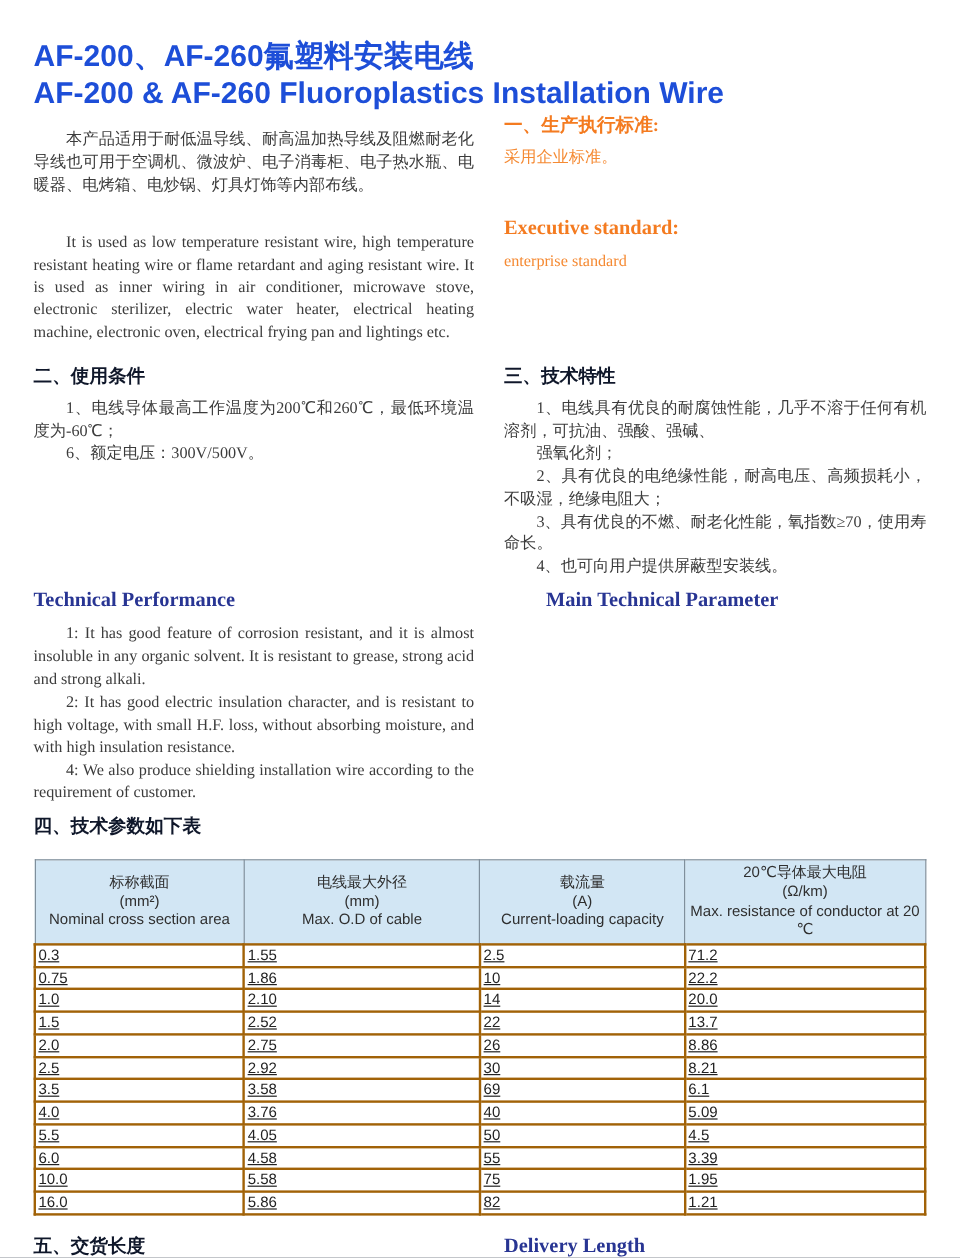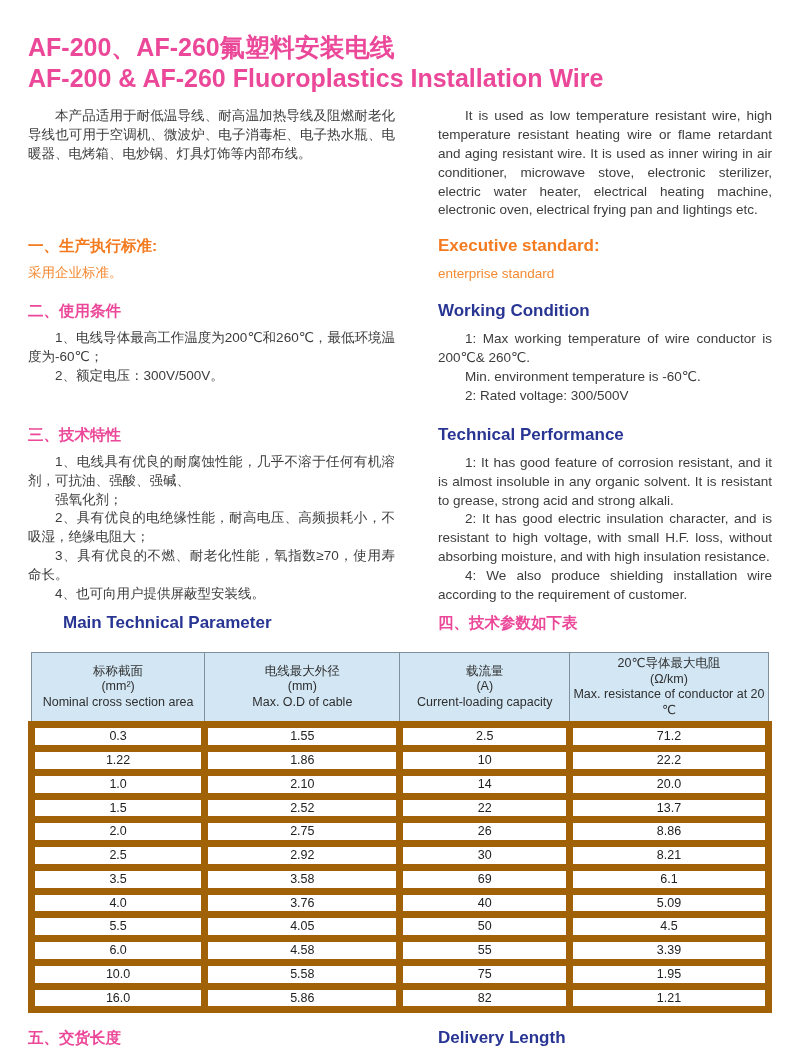--- a/index.html
+++ b/index.html
@@ -1,91 +1,83 @@
 <!DOCTYPE html>
 <html><head>
 <meta charset="utf-8">
 <style>
   html,body { margin:0; padding:0; background:#9aa0a6; }
   .page {
     width: 800px; height: 1048px; background:#ffffff; margin:0 auto;
     box-sizing: border-box; padding: 32px 28px 0 28px; overflow:hidden;
     font-family: "Liberation Sans", "DejaVu Sans", sans-serif; color:#333;
   }
-  .title { color:#ec4899; font-weight:bold; font-size:25px; line-height:1.24; margin:0; letter-spacing:0; }
-  .cols { display:grid; grid-template-columns: 367px 1fr; column-gap:43px; }
+  .title { color:#1d4ed8; font-weight:bold; font-size:25px; line-height:1.24; margin:0; letter-spacing:0; }
+  .cols { display:grid; grid-template-columns: 367px 1fr; column-gap:25px;font-family:Liberation Serif, serif; }
   .cell { min-width:0; }
   .p { margin:0; font-size:13.5px; line-height:1.4; text-align:justify; color:#3c3c3c; }
   .indent { text-indent:2em; }
-  .sec-h-cn { color:#ec4899; font-size:15.5px; font-weight:bold; margin:0 0 7px 0; }
+  .sec-h-cn { color:#0f172a; font-size:15.5px; font-weight:bold; margin:0 0 7px 0; }
   .sec-h-en { color:#283593; font-size:17px; font-weight:bold; margin:0 0 9px 0; }
   .orange-h { color:#f47b20; }
   .orange-p { color:#f58a33; }
   .m-intro { margin:13px 0 16px 0; }
   .m-std   { margin:0 0 17px 0; }
   .m-cond  { margin:0 0 19px 0; }
   .m-perf  { margin:0 0 8px 0; }
   .m-param { margin:0 0 10px 0; }
   .m-deliv { margin:15px 0 0 0; }
   .param-en { padding-left:35px; }
   table.params {
     width:100%; border-collapse:collapse; table-layout:fixed;
     border:1.5px solid #6e7d8a; font-size:12.5px; color:#222;
   }
   table.params th {
     background:#d2e6f4; border:1px solid #7f8f9c; font-weight:normal;
     padding:3px 2px; text-align:center; line-height:1.25; color:#2f2f2f;
   }
   table.params td {
-    border:7px solid #a16207; text-align:center; padding:1px 2px;
-    line-height:1.18; font-size:12.5px;
+    border:2px solid #a16207; text-align:left; padding:1px 2px;
+    line-height:1.18; font-size:12.5px;text-decoration:underline;
   }
   .col-1{width:23.5%}.col-2{width:26.5%}.col-3{width:23%}.col-4{width:27%}
 </style>
 </head>
 <body>
 
 <div class="page">
 
   <header>
     <h1 class="title">AF-200、AF-260氟塑料安装电线</h1>
     <h1 class="title">AF-200 &amp; AF-260 Fluoroplastics Installation Wire</h1>
   </header>
 
   <div class="cols">
 
     <div class="cell m-intro">
       <p class="p indent">本产品适用于耐低温导线、耐高温加热导线及阻燃耐老化导线也可用于空调机、微波炉、电子消毒柜、电子热水瓶、电暖器、电烤箱、电炒锅、灯具灯饰等内部布线。</p>
     </div>
-    <div class="cell m-intro">
-      <p class="p indent">It is used as low temperature resistant wire, high temperature resistant heating wire or flame retardant and aging resistant wire. It is used as inner wiring in air conditioner, microwave stove, electronic sterilizer, electric water heater, electrical heating machine, electronic oven, electrical frying pan and lightings etc.</p>
-    </div>
-
     <div class="cell m-std">
       <h3 class="sec-h-cn orange-h">一、生产执行标准:</h3>
       <p class="p orange-p">采用企业标准。</p>
+    </div>
+
+    <div class="cell m-intro">
+      <p class="p indent">It is used as low temperature resistant wire, high temperature resistant heating wire or flame retardant and aging resistant wire. It is used as inner wiring in air conditioner, microwave stove, electronic sterilizer, electric water heater, electrical heating machine, electronic oven, electrical frying pan and lightings etc.</p>
     </div>
     <div class="cell m-std">
       <h3 class="sec-h-en orange-h">Executive standard:</h3>
       <p class="p orange-p">enterprise standard</p>
     </div>
 
     <div class="cell m-cond">
       <h3 class="sec-h-cn">二、使用条件</h3>
       <div>
           <p class="p indent">1、电线导体最高工作温度为200℃和260℃，最低环境温度为-60℃；</p>
-          <p class="p indent">2、额定电压：300V/500V。</p>
-        </div>
-    </div>
-    <div class="cell m-cond">
-      <h3 class="sec-h-en">Working Condition</h3>
-      <div>
-          <p class="p indent">1: Max working temperature of wire conductor is 200℃&amp; 260℃.</p>
-          <p class="p indent">Min. environment temperature is -60℃.</p>
-          <p class="p indent">2: Rated voltage: 300/500V</p>
+          <p class="p indent">6、额定电压：300V/500V。</p>
         </div>
     </div>
 
     <div class="cell m-perf">
       <h3 class="sec-h-cn">三、技术特性</h3>
       <div>
           <p class="p indent">1、电线具有优良的耐腐蚀性能，几乎不溶于任何有机溶剂，可抗油、强酸、强碱、</p>
           <p class="p indent">强氧化剂；</p>
           <p class="p indent">2、具有优良的电绝缘性能，耐高电压、高频损耗小，不吸湿，绝缘电阻大；</p>
           <p class="p indent">3、具有优良的不燃、耐老化性能，氧指数≥70，使用寿命长。</p>
@@ -141,21 +133,21 @@
         </tr>
       </thead>
     <tbody>
         <tr>
           <td>0.3</td>
           <td>1.55</td>
           <td>2.5</td>
           <td>71.2</td>
         </tr>
         <tr>
-          <td>1.22</td>
+          <td>0.75</td>
           <td>1.86</td>
           <td>10</td>
           <td>22.2</td>
         </tr>
         <tr>
           <td>1.0</td>
           <td>2.10</td>
           <td>14</td>
           <td>20.0</td>
         </tr>

